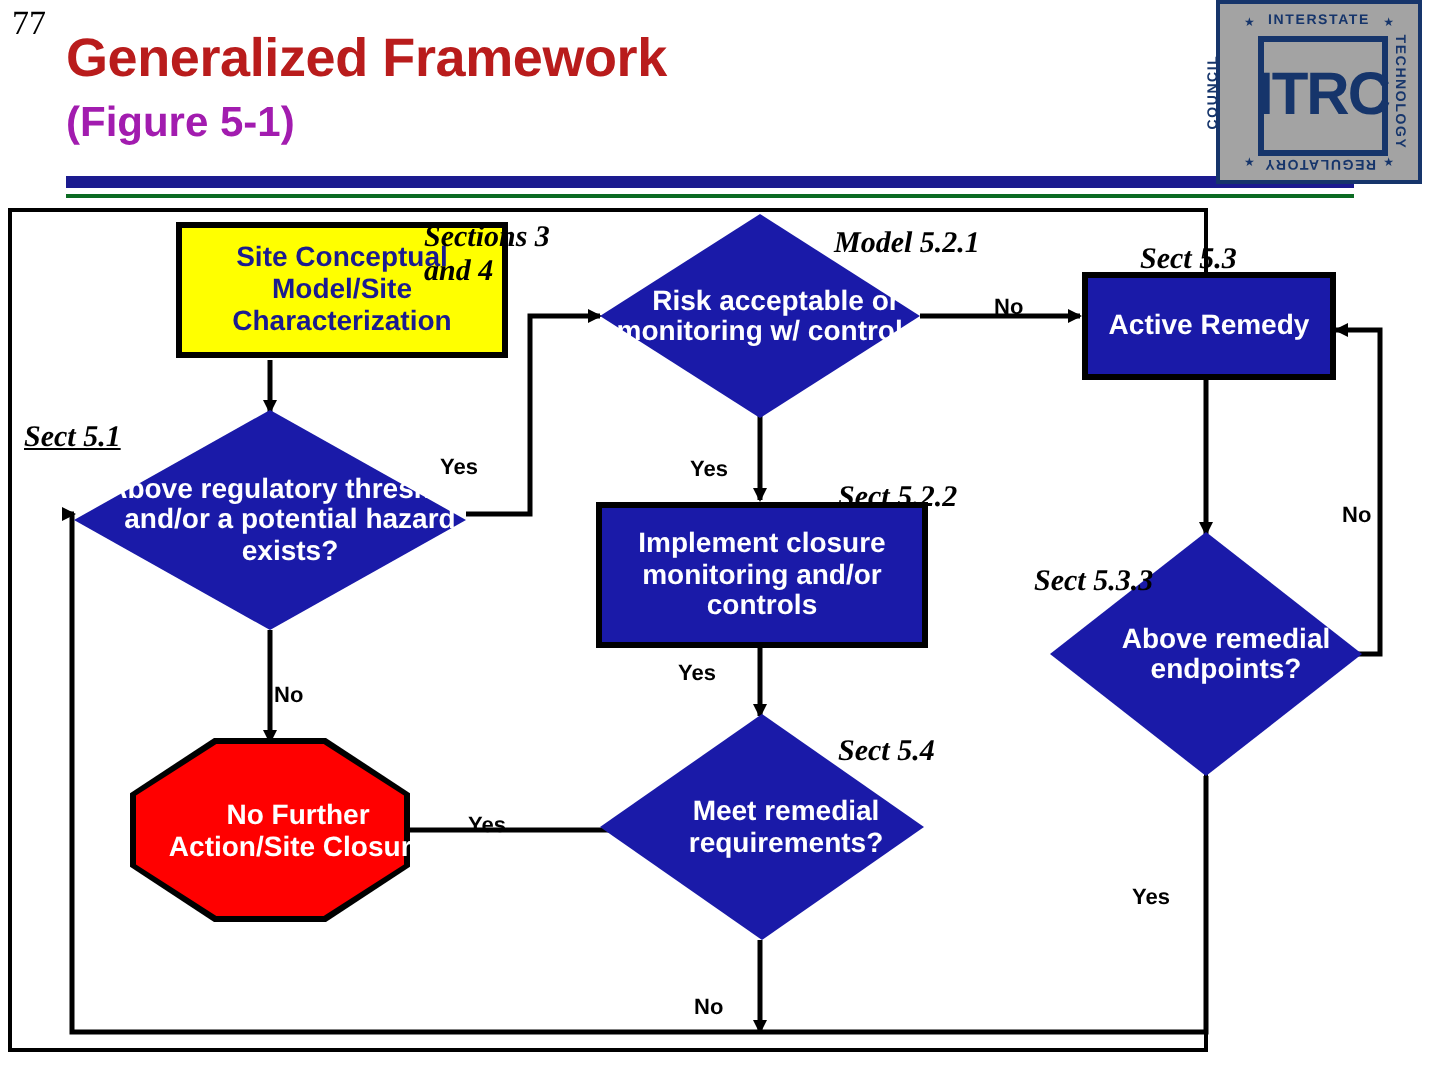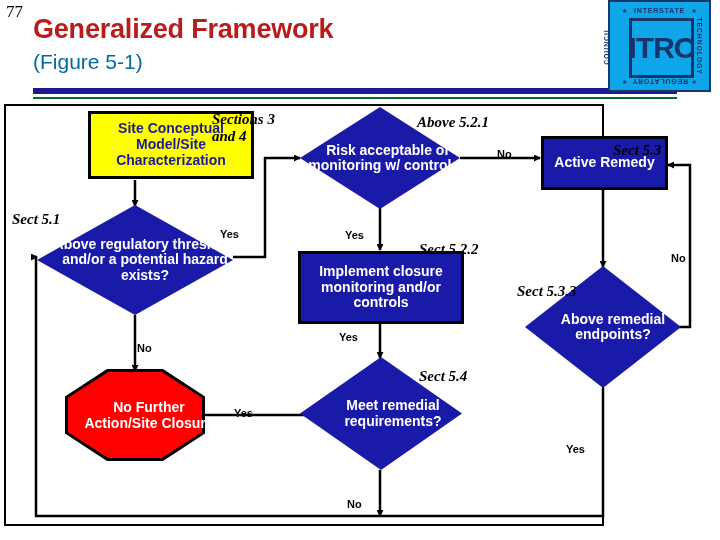--- a/index.html
+++ b/index.html
@@ -32,22 +32,22 @@
     font-weight: bold;
     color: #b91c1c;
     letter-spacing: -0.2px;
     white-space: nowrap;
   }
   #title-sub {
     position: absolute;
     left: 33px;
     top: 50px;
     font-size: 21px;
-    font-weight: normal;
-    color: #0369a1;
+    font-weight: bold;
+    color: #a21caf;
     white-space: nowrap;
   }
   #rule-navy {
     position: absolute;
     left: 33px;
     top: 88px;
     width: 644px;
     height: 6px;
     background: #1b1b8f;
   }
@@ -60,21 +60,21 @@
     background: #0b6b22;
   }
 
   
   #logo {
     position: absolute;
     left: 608px;
     top: 0px;
     width: 103px;
     height: 92px;
-    background: #0ea5e9;
+    background: #a3a3a3;
     border: 2px solid #16356b;
     box-sizing: border-box;
   }
   #logo .lg-word {
     position: absolute;
     font-size: 7px;
     font-weight: bold;
     color: #16356b;
     letter-spacing: 0.8px;
     white-space: nowrap;
@@ -301,24 +301,24 @@
   <div class="diamond-label" style="padding:0 12px;">Meet remedial requirements?</div>
 </div>
 
 <div class="octagon-wrap" style="left:68px; top:372px; width:134px; height:86px;">
   <div class="octagon-border"></div>
   <div class="octagon-shape"></div>
   <div class="octagon-label" style="padding:0 14px;">No Further Action/Site Closure</div>
 </div>
 
 <div class="sect-ref" style="left:212px; top:111px; width:72px; white-space:normal;">Sections 3 and 4</div>
-<div class="sect-ref" style="left:12px;  top:211px;">Sect 5.1</div>
-<div class="sect-ref" style="left:417px; top:114px;">Above 5.2.1</div>
+<div class="sect-ref" style="left:12px;  top:211px;text-decoration:underline;">Sect 5.1</div>
+<div class="sect-ref" style="left:417px; top:114px;">Model 5.2.1</div>
 <div class="sect-ref" style="left:419px; top:241px;">Sect 5.2.2</div>
-<div class="sect-ref" style="left:613px; top:122px;margin-top:20px;">Sect 5.3</div>
+<div class="sect-ref" style="left:570px; top:122px;">Sect 5.3</div>
 <div class="sect-ref" style="left:505px; top:283px;margin-left:12px;">Sect 5.3.3</div>
 <div class="sect-ref" style="left:419px; top:368px;">Sect 5.4</div>
 
 <div class="edge-label" style="left:220px; top:228px;">Yes</div>
 <div class="edge-label" style="left:137px; top:342px;">No</div>
 <div class="edge-label" style="left:345px; top:229px;">Yes</div>
 <div class="edge-label" style="left:497px; top:148px;">No</div>
 <div class="edge-label" style="left:339px; top:331px;">Yes</div>
 <div class="edge-label" style="left:234px; top:407px;">Yes</div>
 <div class="edge-label" style="left:347px; top:498px;">No</div>

